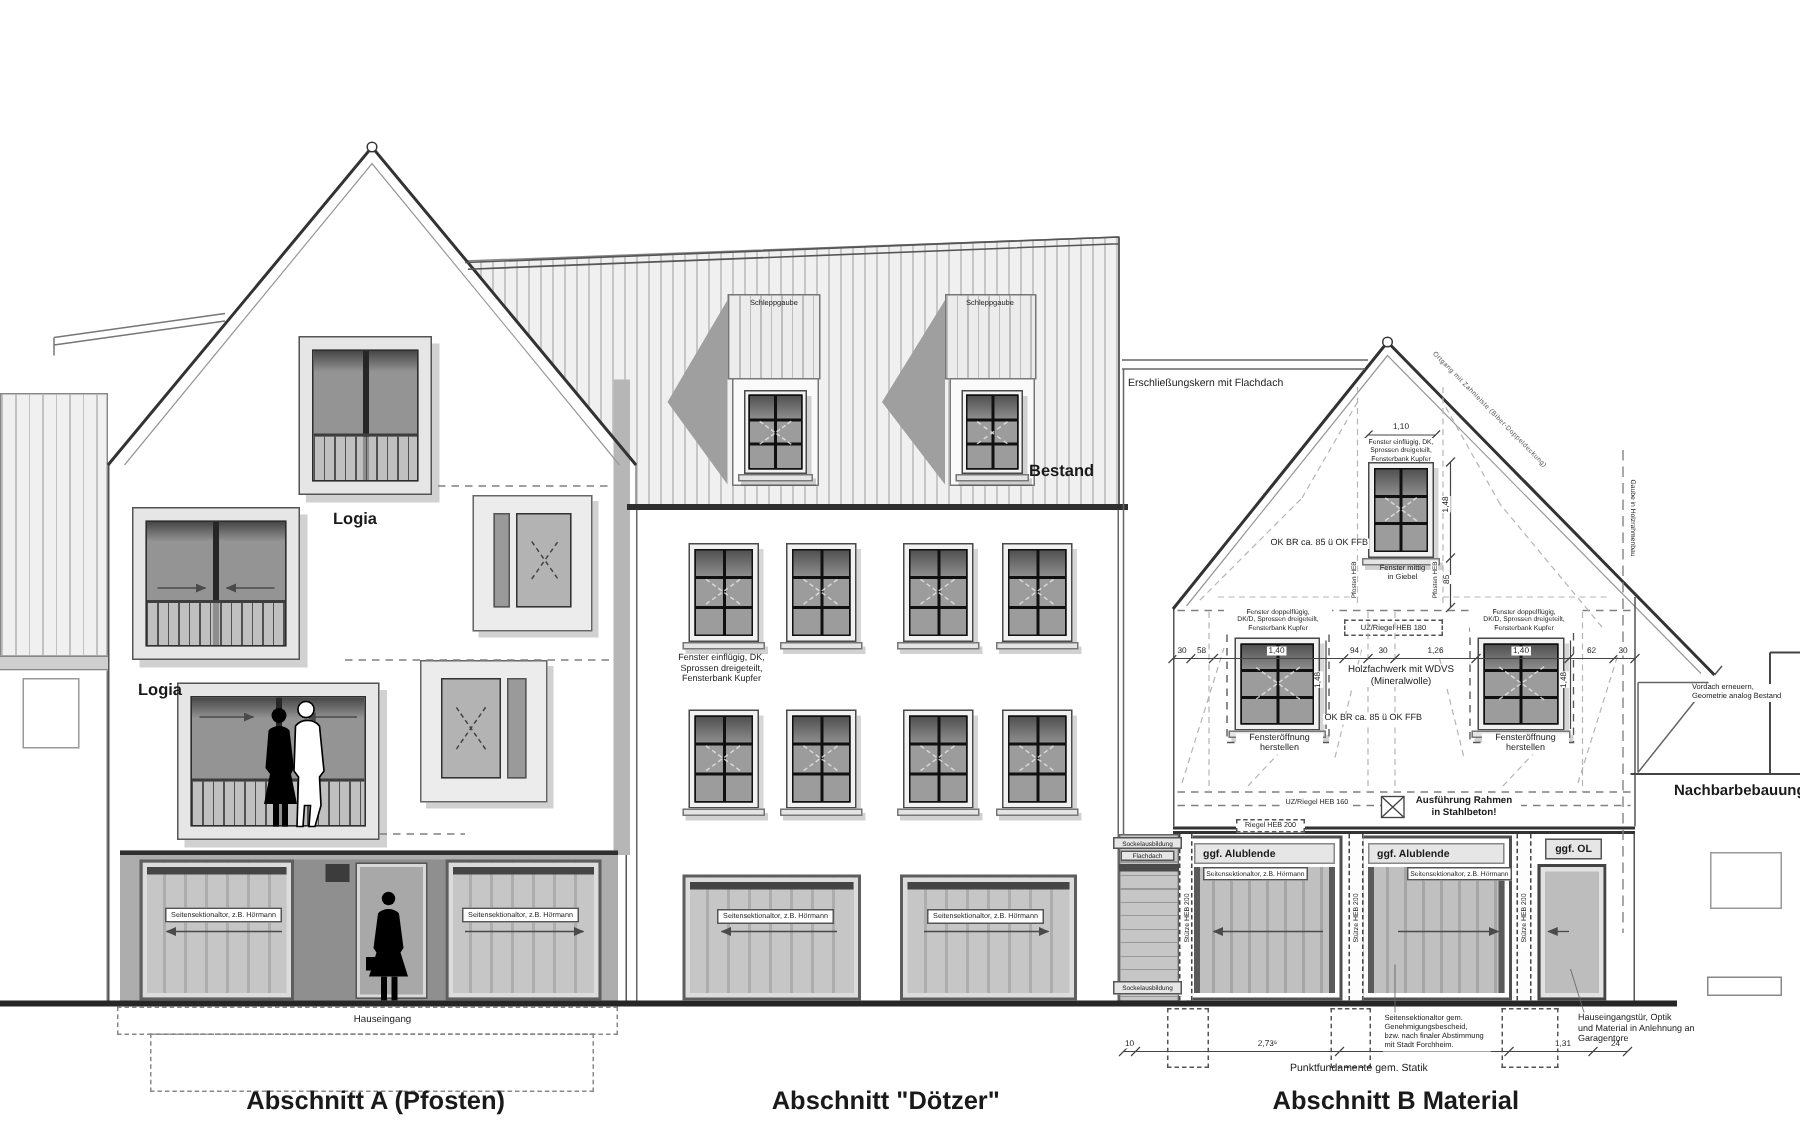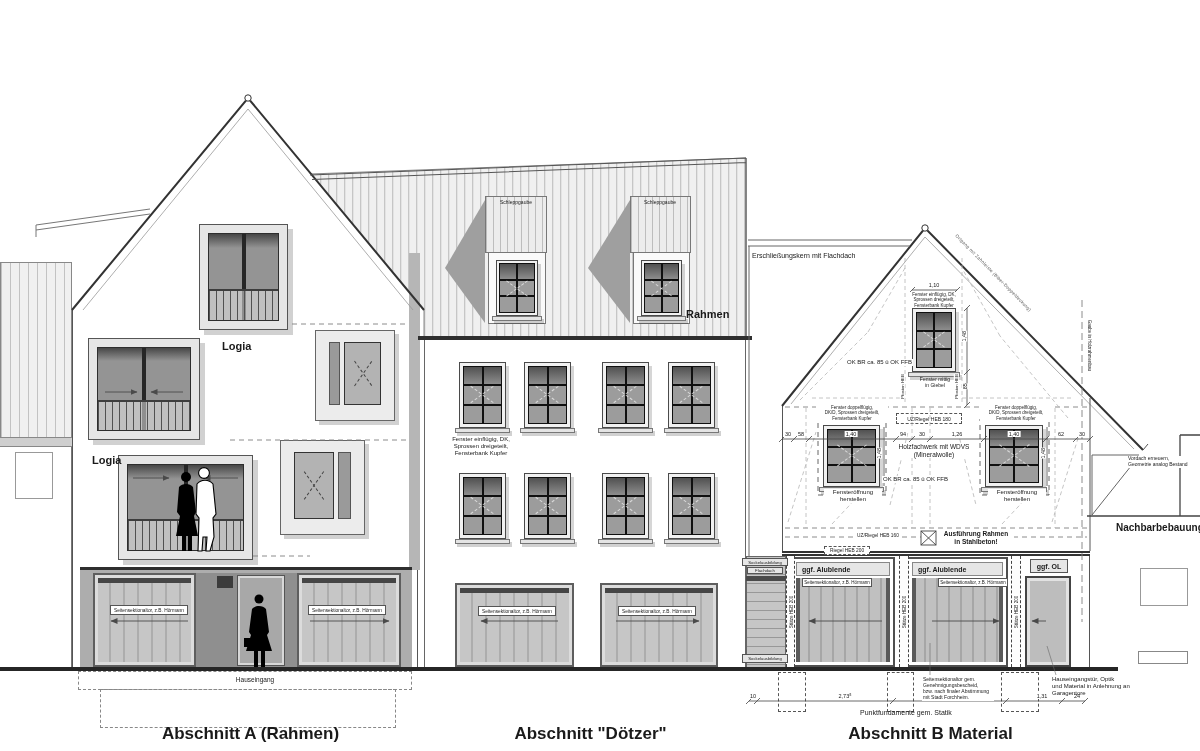--- a/index.html
+++ b/index.html
@@ -453,21 +453,21 @@
     <path d="M197,484 C201,479 209,479 213,484 L216,514 L213,518 L214,537 L210,551 L206,551 L207,537 L203,537 L202,551 L198,551 L199,518 L196,514 Z" fill="#fff" stroke="#000" stroke-width="1.1"></path>
   </g>
 </svg>
 
 <span class="t f11 b" style="left:222px;top:340px">Logia</span>
 <span class="t f11 b" style="left:92px;top:454px">Logia</span>
 <span class="t f65 c wbg" style="left:224px;top:676px;width:62px">Hauseingang</span>
 
 <span class="t f5 c" style="left:487px;top:200px;width:58px">Schleppgaube</span>
 <span class="t f5 c" style="left:631px;top:200px;width:58px">Schleppgaube</span>
-<span class="t f11 b" style="left:686px;top:308px">Rahmen</span>
+<span class="t f11 b" style="left:686px;top:308px">Bestand</span>
 <span class="t f6 c ml" style="left:444px;top:436px;width:74px">Fenster einflügig, DK,
 Sprossen dreigeteilt,
 Fensterbank Kupfer</span>
 
 <span class="t f7" style="left:752px;top:252px">Erschließungskern mit Flachdach</span>
 <span class="t f45 rot45" style="left:941px;top:268px;width:100px">Ortgang mit Zahnleiste (Biber-Doppeldeckung)</span>
 <span class="t f45 rot90" style="left:1056px;top:350px;width:66px">Gaube in Holzrahmenbau</span>
 
 <span class="t f55 dim" style="left:934px;top:282px">1,10</span>
 <span class="t f45 c ml wbg" style="left:908px;top:292px;width:52px">Fenster einflügig, DK,
@@ -522,15 +522,15 @@
 bzw. nach finaler Abstimmung
 mit Stadt Forchheim.</span>
 <span class="t f7" style="left:860px;top:709px">Punktfundamente gem. Statik</span>
 <span class="t f6 ml" style="left:1052px;top:676px;width:84px">Hauseingangstür, Optik
 und Material in Anlehnung an
 Garagentore</span>
 <span class="t f5 ml wbg" style="left:1127px;top:456px;width:62px">Vordach erneuern,
 Geometrie analog Bestand</span>
 <span class="t f10 b" style="left:1116px;top:522px">Nachbarbebauung</span>
 
-<span class="t f17 b c" style="left:128px;top:724px;width:245px">Abschnitt A (Rahmen)</span>
+<span class="t f17 b c" style="left:128px;top:724px;width:245px">Abschnitt A (Pfosten)</span>
 <span class="t f17 b c" style="left:468px;top:724px;width:245px">Abschnitt "Dötzer"</span>
 <span class="t f17 b c" style="left:808px;top:724px;width:245px">Abschnitt B Material</span>
 
 </body></html>

